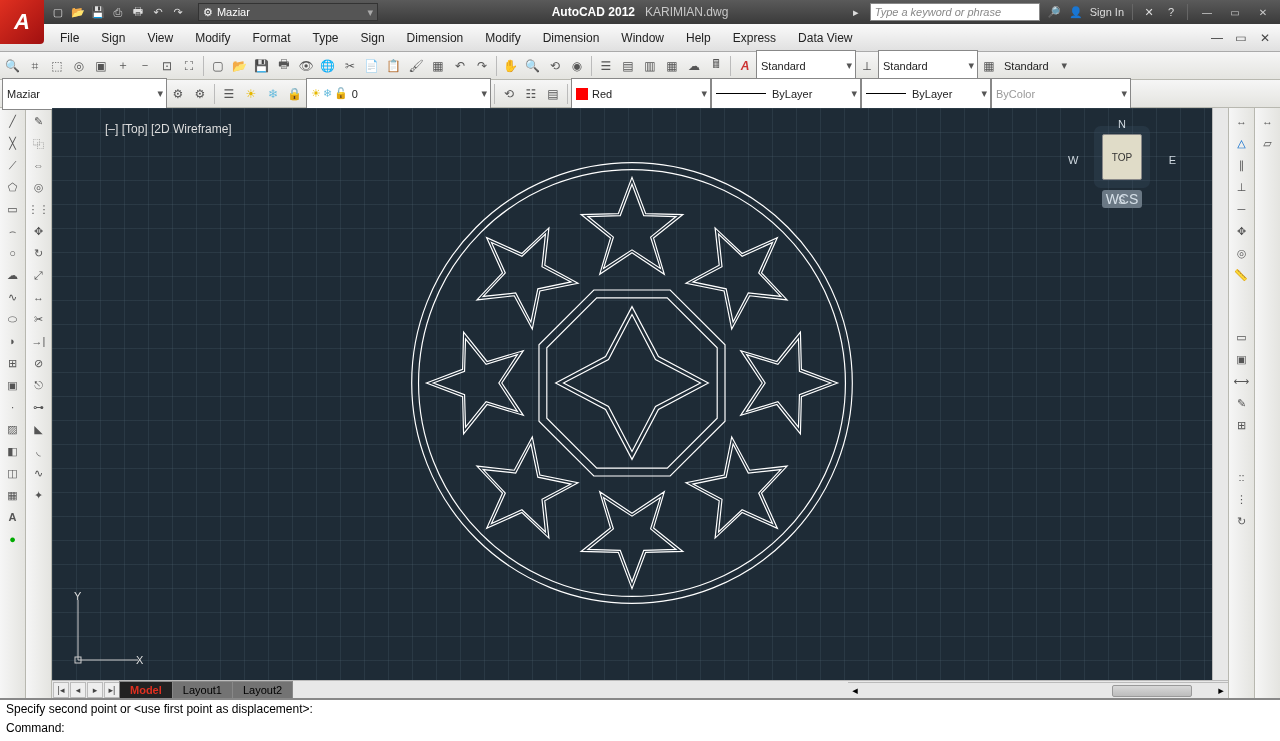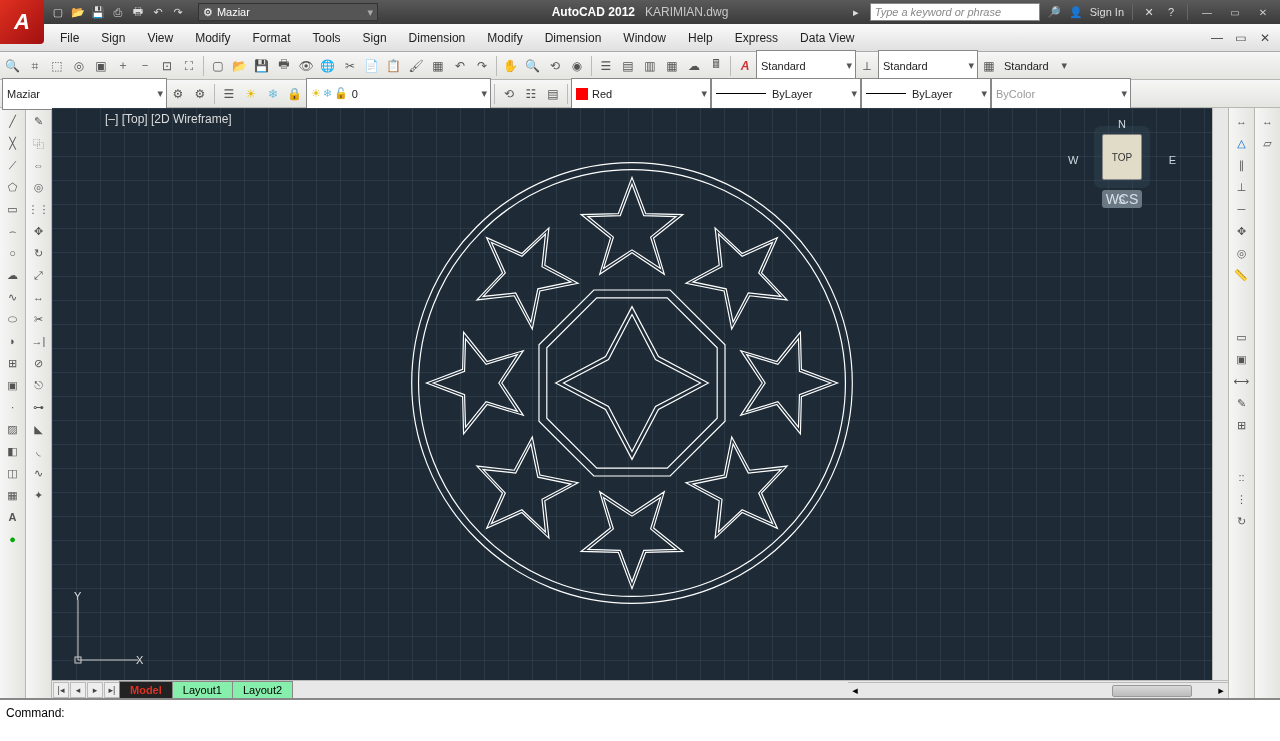--- a/index.html
+++ b/index.html
@@ -34,36 +34,36 @@
 .workarea { display:flex; height:590px; }
 .vtoolbar { width:26px; background:linear-gradient(90deg,#f6f6f6,#e4e4e0); border-right:1px solid #b8b8b0; display:flex; flex-direction:column; align-items:center; padding-top:2px;}
 .vtoolbar .ic { width:20px; height:20px; margin:1px 0; display:flex; align-items:center; justify-content:center; cursor:pointer; font-size:11px; color:#555;}
 .vtoolbar.right { border-left:1px solid #b8b8b0; border-right:none;}
 
 .canvas-wrap { flex:1; display:flex; flex-direction:column; }
 .canvas { flex:1; background:#1e2b36; position:relative; overflow:hidden; background-image:
   linear-gradient(rgba(80,100,115,.25) 1px, transparent 1px),
   linear-gradient(90deg, rgba(80,100,115,.25) 1px, transparent 1px);
   background-size:24px 24px;}
-.canvas-label { position:absolute; top:4px; left:6px; color:#ddd; font-size:12px;padding-left:47px;}
+.canvas-label { position:absolute; top:14px; left:6px; color:#ddd; font-size:12px;padding-left:47px;}
 .ucs { position:absolute; bottom:10px; left:16px; color:#ccc; font-size:11px;}
 .ucs svg { display:block;}
 .viewcube { position:absolute; top:10px; right:40px; width:100px; height:120px; color:#bbb; text-align:center;}
 .viewcube .cube { width:40px; height:46px; background:#e0dcc8; border:1px solid #888; margin:16px auto 4px; display:flex; align-items:center; justify-content:center; font-size:10px; color:#333; box-shadow:0 0 0 8px rgba(60,80,100,.3); border-radius:2px;}
 .viewcube .wcs{ background:#6a7884; border-radius:3px; display:inline-block; padding:1px 4px; font-size:14px; color:#d6e0e8; margin-top:6px;}
 .viewcube .dir { font-size:11px; color:#cfd8df; position:absolute;}
 .drawing { position:absolute; left:50%; top:48%; transform:translate(-50%,-50%);}
 .scrollx { height:16px; background:#e8e8e8; border-top:1px solid #bbb; display:flex; align-items:center;}
 .scrollx .thumb{ height:12px; background:linear-gradient(#d8d8d8,#bcbcbc); border:1px solid #999; border-radius:2px;}
 .scrolly { width:16px; background:#e8e8e8; border-left:1px solid #bbb;}
 
 
 .layouttabs { height:18px; background:#e8e8e8; display:flex; align-items:flex-end; border-top:1px solid #bbb;}
 .layouttabs .navbtn{width:16px; height:16px; display:flex; align-items:center; justify-content:center; font-size:9px; color:#444; cursor:pointer; border:1px solid #bbb; background:#eee; margin-left:1px;}
-.layouttabs .tab{height:17px; padding:0 10px; border:1px solid #888; border-bottom:none; background:#86efac; font-size:11px; display:flex; align-items:center; cursor:pointer; margin-left:-1px;}
+.layouttabs .tab{height:17px; padding:0 10px; border:1px solid #888; border-bottom:none; background:#737373; font-size:11px; display:flex; align-items:center; cursor:pointer; margin-left:-1px;}
 .layouttabs .tab.active{background:#222; color:#e03020; font-weight:bold;}
 
 
 .cmdarea { height:58px; background:#fff; border-top:2px solid #888; font-family:"Courier New",monospace; font-size:12px; color:#000; padding:2px 6px; line-height:15px; overflow:hidden;}
 
 .color-sw{width:12px;height:12px;display:inline-block;margin-right:4px;}
 </style>
 </head>
 <body>
 
@@ -100,21 +100,21 @@
     <span class="win-btn">✕</span>
   </div>
 </div>
 
 <div class="menubar">
   <span>File</span>
   <span>Sign</span>
   <span>View</span>
   <span>Modify</span>
   <span>Format</span>
-  <span>Tools</span>
+  <span>Type</span>
   <span>Sign</span>
   <span>Dimension</span>
   <span>Modify</span>
   <span>Dimension</span>
   <span>Window</span>
   <span>Help</span>
   <span>Express</span>
   <span>Data View</span>
   <div style="margin-left:auto; display:flex; gap:2px; padding-right:4px;">
     <span class="win-btn" style="color:#444">—</span>
@@ -351,15 +351,16 @@
     <span class="ic">⋮</span>
     <span class="ic">↻</span>
   </div>
   <div class="vtoolbar right">
     <span class="ic">↔</span>
     <span class="ic">▱</span>
   </div>
 </div>
 
 <div class="cmdarea">
+  <div>Specify second point or &lt;use first point as displacement&gt;:</div>
   <div style="height:4px"></div>
   <div>Command:</div>
 </div>
 
 </body></html>

